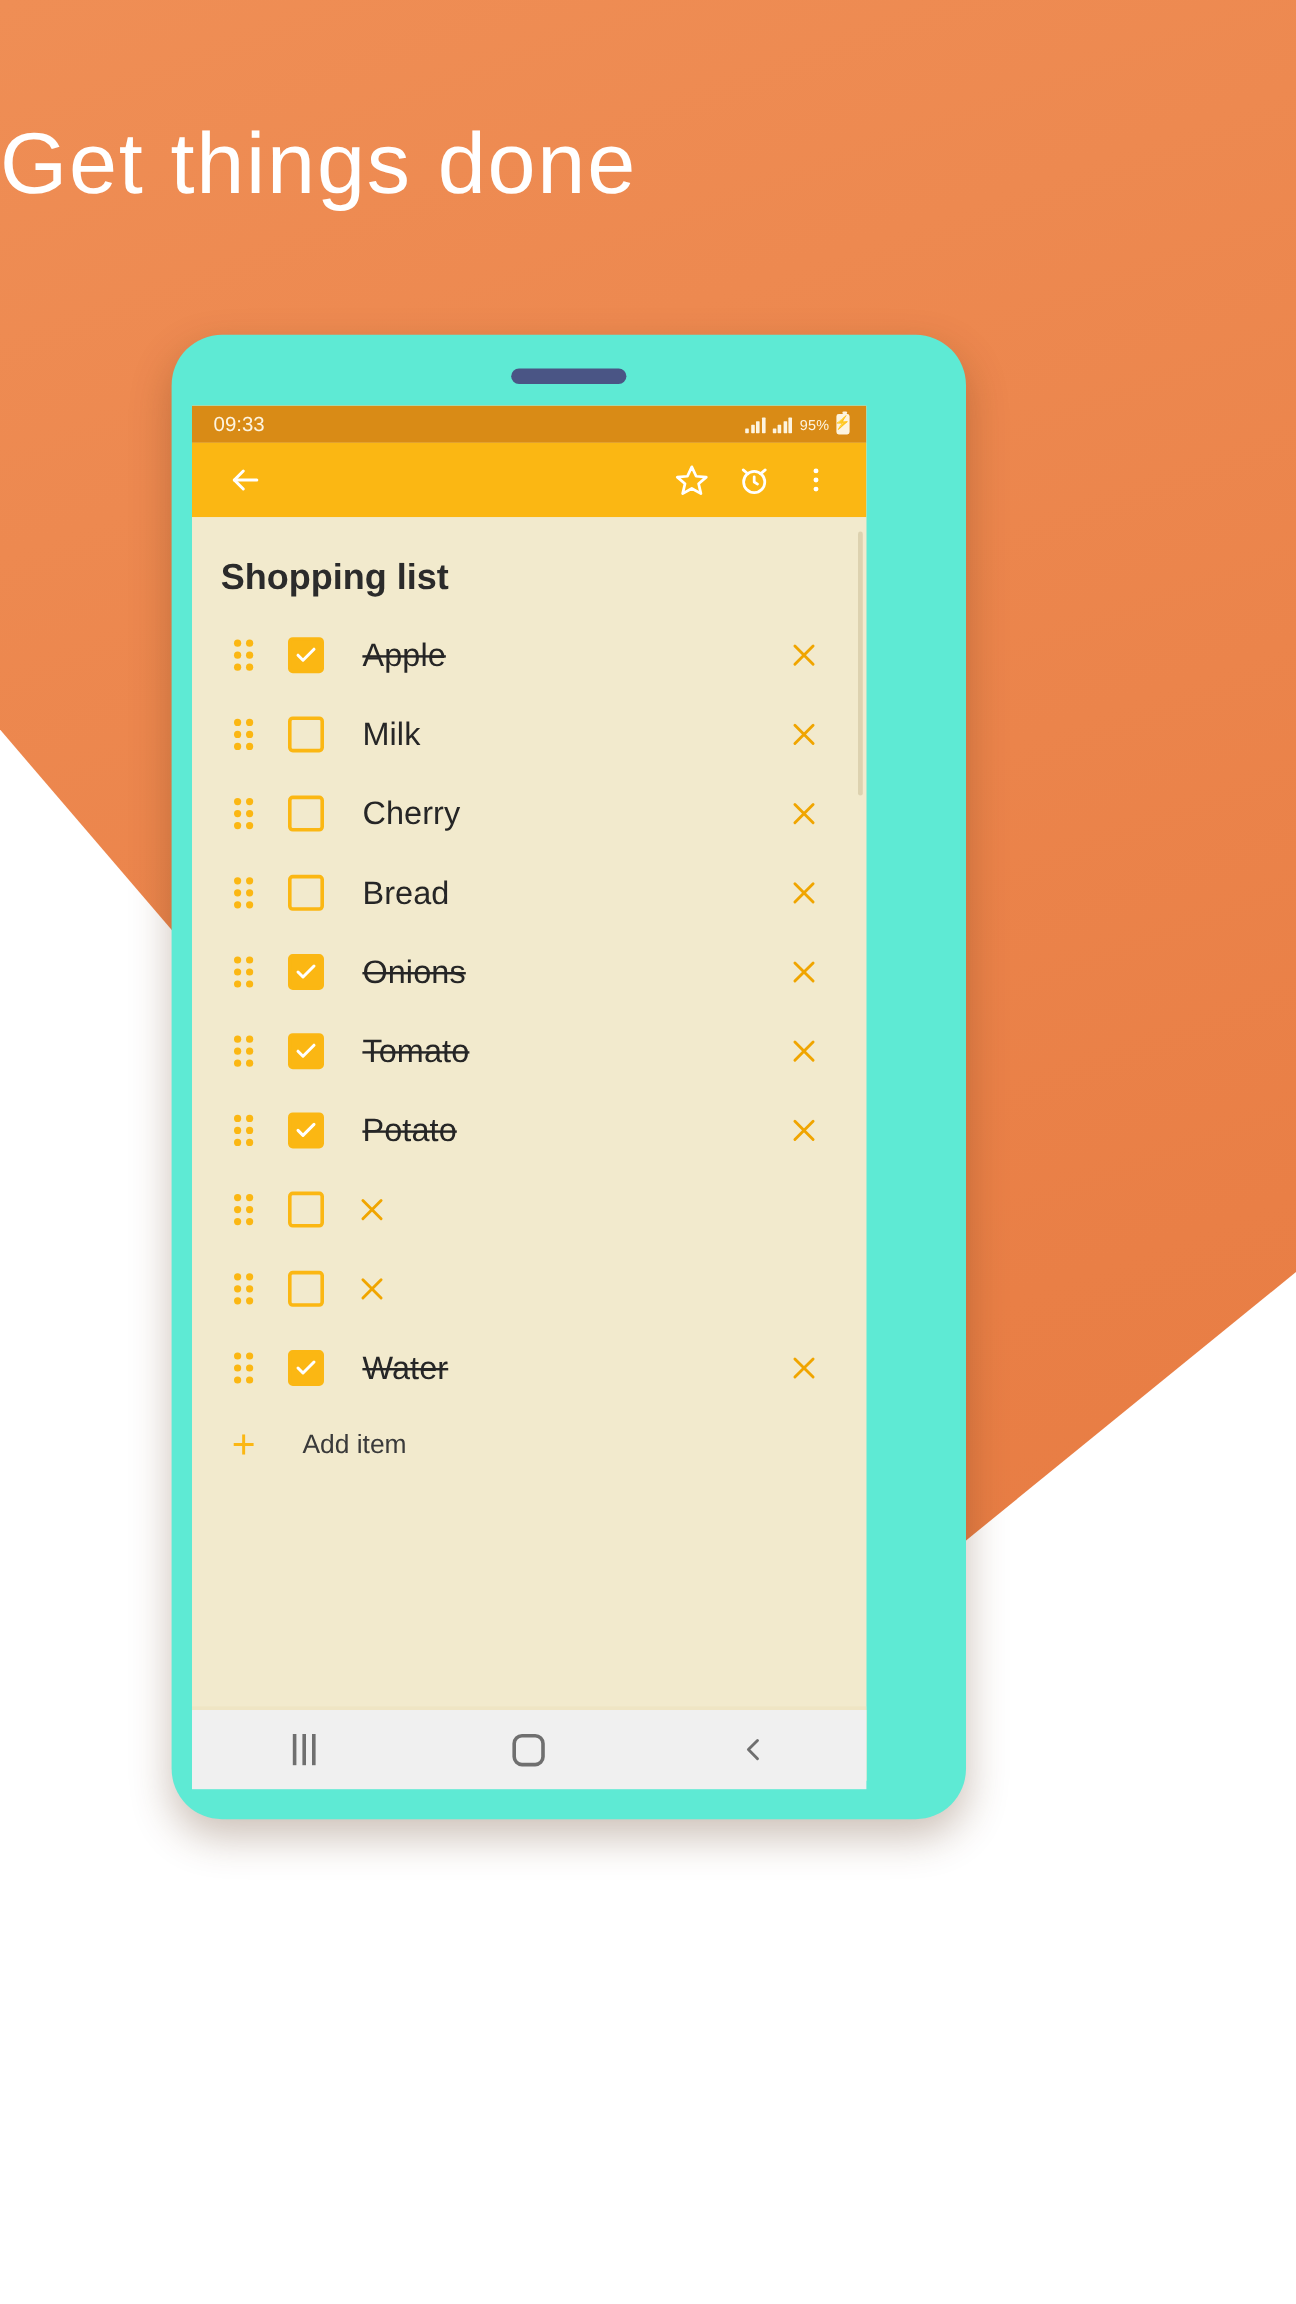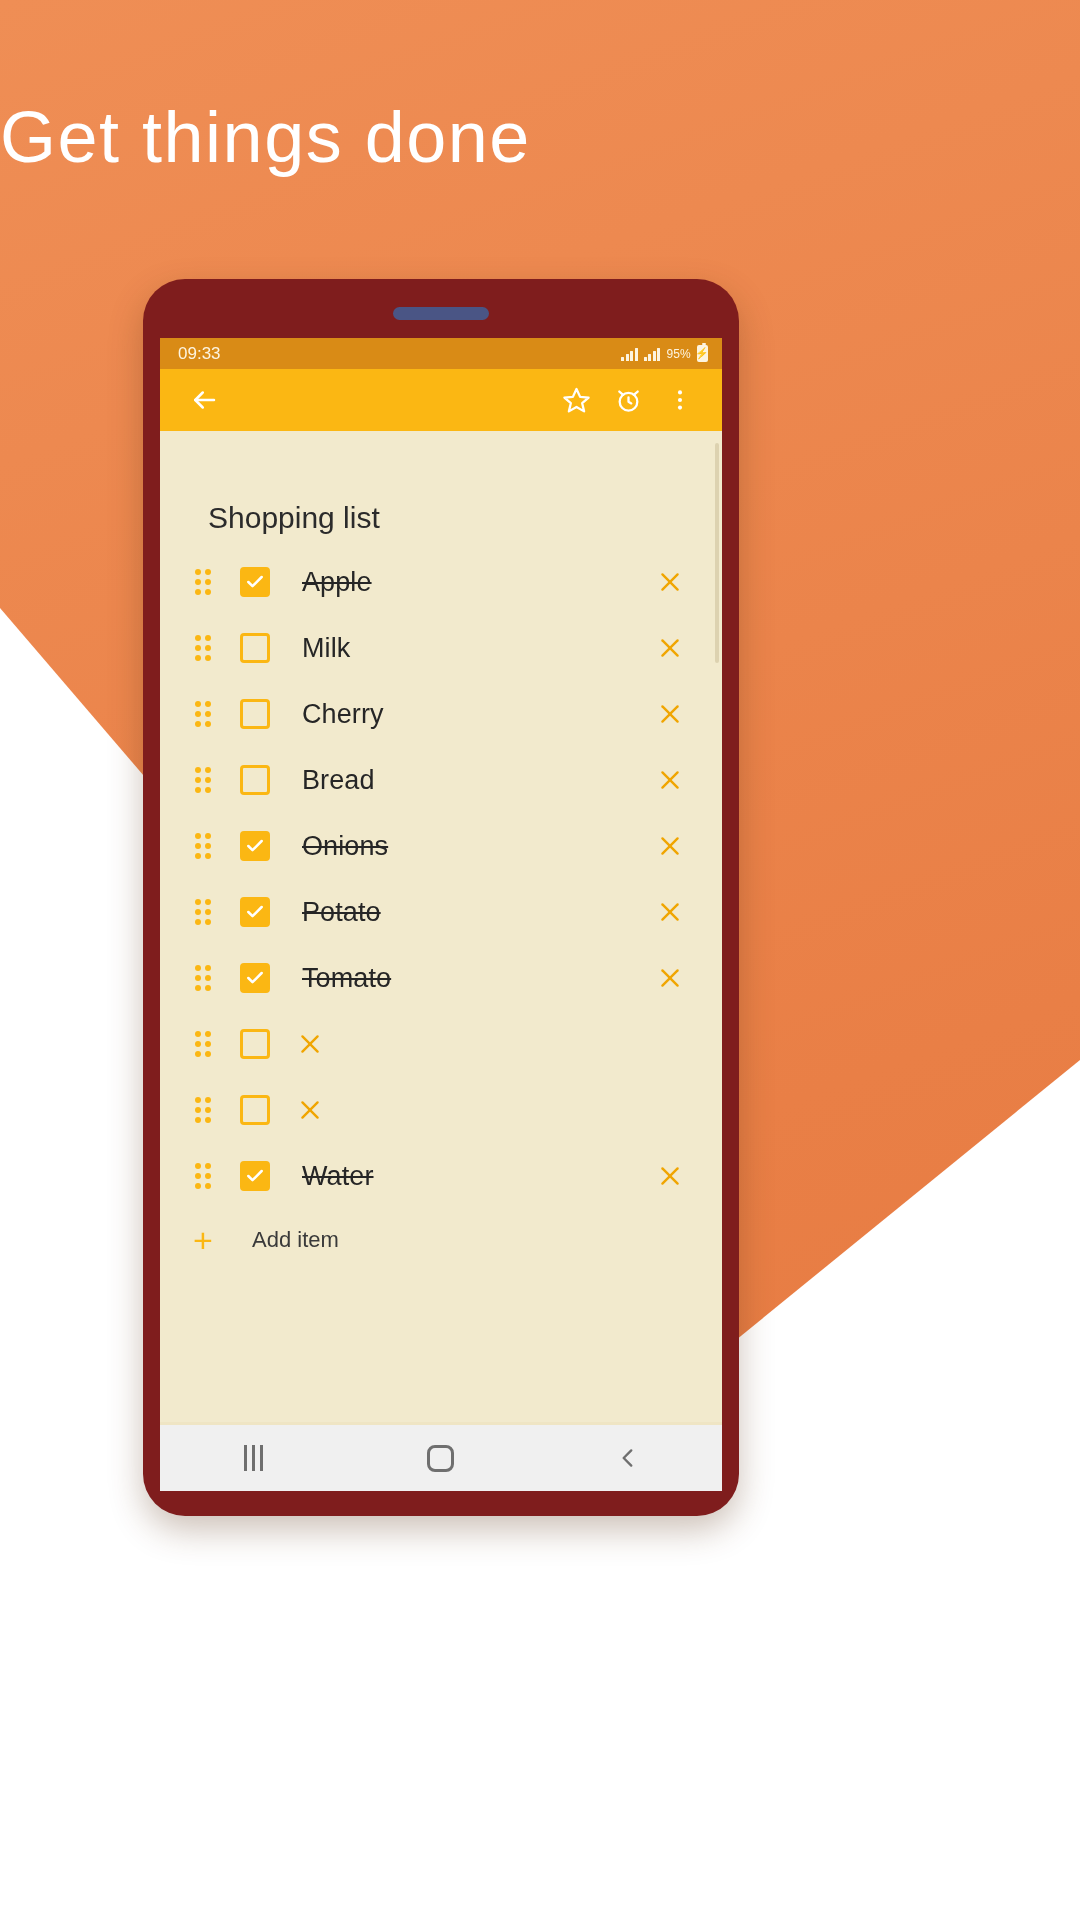--- a/index.html
+++ b/index.html
@@ -26,22 +26,22 @@
     font-size: 72px;
     font-weight: 300;
     letter-spacing: 1.5px;
     line-height: 1.1;
   }
 
   
   .phone {
     position: absolute;
     left: 143px; top: 279px;
-    width: 596px; height: 1237px;
-    background: #7f1d1d;
+    width: 662px; height: 1237px;
+    background: #5eead4;
     border-radius: 42px;
     box-shadow: 0 14px 34px rgba(90,50,20,0.30);
     overflow: hidden;
   }
   .speaker {
     position: absolute; top: 28px; left: 50%;
     transform: translateX(-50%);
     width: 96px; height: 13px;
     background: #4a5585;
     border-radius: 7px;
@@ -105,23 +105,22 @@
 
   
   .note {
     position: relative;
     height: calc(1146px - 31px - 62px);
     background: #f2eacd;
     display: flex; flex-direction: column;
   }
   .note-title {
     font-size: 30px; color: #2b2b2b;
-    padding: 34px 0 14px 48px;
-    font-weight: 400;
-    margin-top: 36px;
+    padding: 34px 0 14px 24px;
+    font-weight: 700;
   }
   .list { flex: 1; overflow: hidden; }
 
   .row {
     display: flex; align-items: center;
     height: 66px;
     padding: 0 32px 0 26px;
   }
   .drag {
     width: 34px; display: flex; justify-content: center;
@@ -422,21 +421,21 @@
                 <i></i>
               </div>
             </div>
           <div class="cb-wrap">
             <div class="cb checked">
               <svg width="20" height="20" viewBox="0 0 24 24" fill="none" stroke="#ffffff" stroke-width="3" stroke-linecap="round" stroke-linejoin="round">
                   <polyline points="20 6 9 17 4 12"></polyline>
                 </svg>
             </div>
           </div>
-          <div class="row-label">Potato</div>
+          <div class="row-label">Tomato</div>
           <div class="del">
             <svg width="26" height="26" viewBox="0 0 24 24" fill="none" stroke="currentColor" stroke-width="2.2" stroke-linecap="round">
                 <line x1="5" y1="5" x2="19" y2="19"></line>
                 <line x1="19" y1="5" x2="5" y2="19"></line>
               </svg>
           </div>
         </div>
 
         <div class="row done">
           <div class="drag">
@@ -449,21 +448,21 @@
                 <i></i>
               </div>
             </div>
           <div class="cb-wrap">
             <div class="cb checked">
               <svg width="20" height="20" viewBox="0 0 24 24" fill="none" stroke="#ffffff" stroke-width="3" stroke-linecap="round" stroke-linejoin="round">
                   <polyline points="20 6 9 17 4 12"></polyline>
                 </svg>
             </div>
           </div>
-          <div class="row-label">Tomato</div>
+          <div class="row-label">Potato</div>
           <div class="del">
             <svg width="26" height="26" viewBox="0 0 24 24" fill="none" stroke="currentColor" stroke-width="2.2" stroke-linecap="round">
                 <line x1="5" y1="5" x2="19" y2="19"></line>
                 <line x1="19" y1="5" x2="5" y2="19"></line>
               </svg>
           </div>
         </div>
 
         <div class="row">
           <div class="drag">

